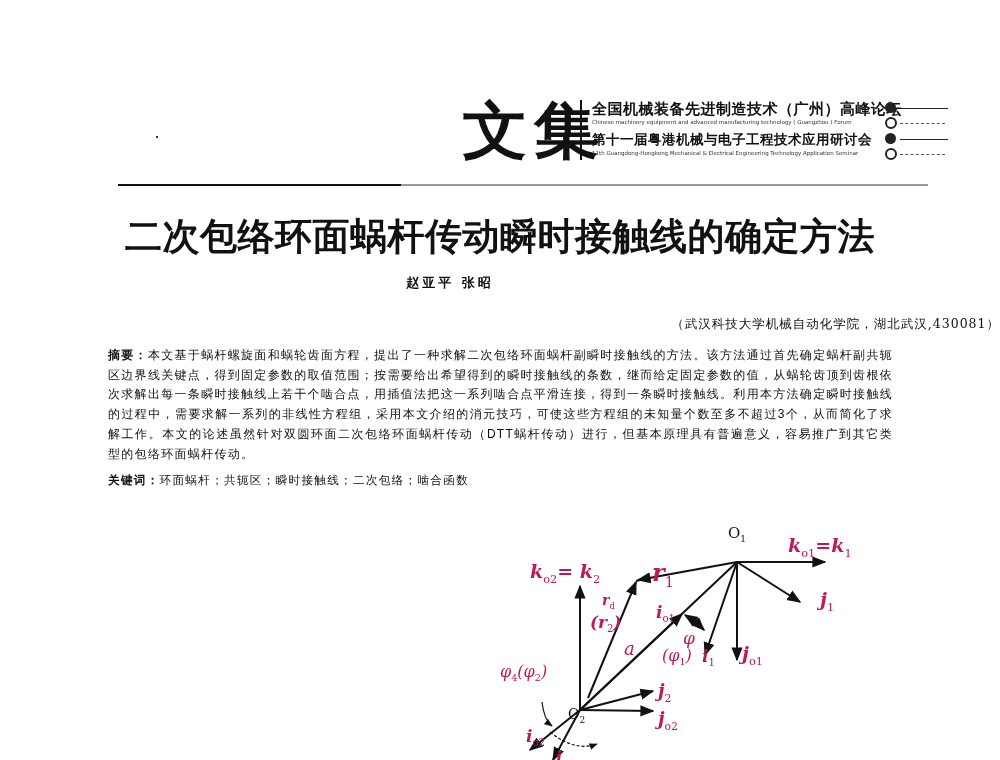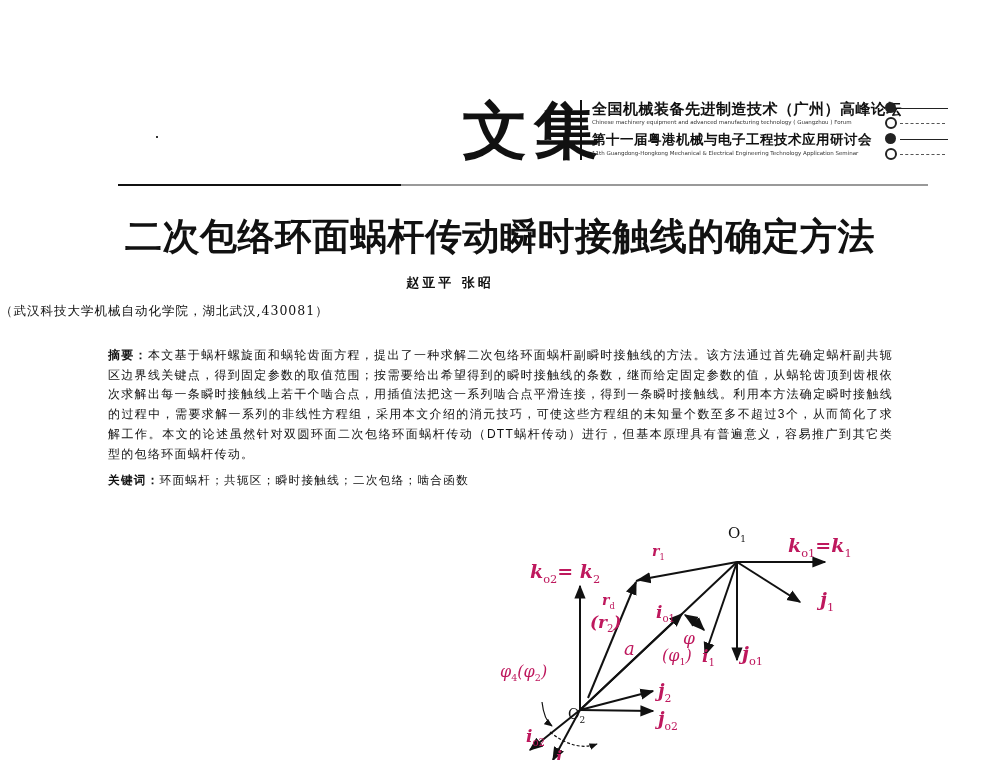--- a/index.html
+++ b/index.html
@@ -16,21 +16,21 @@
   .hdr-badge { width: 11px; height: 11px; border-radius: 50%; background: #222; left: 885px; }
   .hdr-badge.light { background: #fff; border: 2px solid #222; width: 8px; height: 8px; }
   .hdr-rule { left: 900px; height: 1px; background: #222; }
   .hdr-rule.dashed { background: none; border-top: 1px dashed #555; height: 0; }
   .top-rule { left: 118px; top: 184px; width: 810px; height: 2px; background: linear-gradient(90deg, #111 0 35%, #999 35% 100%); }
   .dot { left: 156px; top: 136px; width: 2px; height: 2px; background: #333; }
 
   
   .title { left: 0; width: 1000px; top: 212px; text-align: center; font-size: 37px; font-family: "DejaVu Serif", serif; font-weight: bold; letter-spacing: 0.5px; }
   .authors { left: 0; width: 900px; top: 274px; text-align: center; font-size: 13px; font-weight: bold; font-family: "DejaVu Serif", serif; letter-spacing: 3px; }
-  .affil { left: 0; width: 1000px; top: 303px; text-align: left; font-size: 12.5px; font-family: "DejaVu Serif", serif; letter-spacing: 1px; }
+  .affil { left: 0; width: 1000px; top: 316px; text-align: right; font-size: 12.5px; font-family: "DejaVu Serif", serif; letter-spacing: 1px; }
 
   
   .abstract { left: 108px; top: 346px; width: 785px; font-size: 12px; line-height: 19.7px; font-family: Liberation Sans, sans-serif; text-align: justify; letter-spacing: 1.3px; }
   .abstract b { font-weight: bold; }
   .keywords { left: 108px; top: 473px; font-size: 11.6px; font-family: "DejaVu Sans", sans-serif; letter-spacing: 1.3px; }
 
   
   .body-col { left: 108px; top: 520px; width: 360px; font-size: 14.3px; line-height: 25.5px; font-family: "DejaVu Serif", serif; text-align: justify; }
   .body-col p { margin: 0; text-indent: 2em; }
   .body-col sup { font-size: 8px; }
@@ -118,21 +118,21 @@
       <path d="M52 182 Q54 200 62 206" stroke-width="1.2" marker-end="url(#ah)"></path>
       <path d="M60 212 Q85 232 107 224" stroke-width="1.2" stroke-dasharray="3,2" marker-end="url(#ah)"></path>
     </g>
   </svg>
 
   <span class="lbl-plain" style="left:238px;top:4px;font-size:15px"><span>O</span><sub style="font-size:9px">1</sub></span>
   <span class="lbl" style="left:298px;top:14px;font-size:19px"><span>k</span><sub>o1</sub><span>=k</span><sub>1</sub></span>
   <span class="lbl" style="left:330px;top:68px;font-size:19px"><span>j</span><sub>1</sub></span>
   <span class="lbl" style="left:252px;top:122px;font-size:19px"><span>j</span><sub>o1</sub></span>
   <span class="lbl" style="left:212px;top:126px;font-size:17px"><span>i</span><sub>1</sub></span>
-  <span class="lbl" style="left:162px;top:23px;font-size:14px"><span>r</span><sub>1</sub></span>
+  <span class="lbl" style="left:162px;top:38px;font-size:24px"><span>r</span><sub>1</sub></span>
   <span class="lbl" style="left:40px;top:40px;font-size:19px"><span>k</span><sub>o2</sub><span>= k</span><sub>2</sub></span>
   <span class="lbl" style="left:112px;top:72px;font-size:14px"><span>r</span><sub>d</sub></span>
   <span class="lbl" style="left:100px;top:92px;font-size:17px"><span>(r</span><sub>2</sub><span>)</span></span>
   <span class="lbl" style="left:166px;top:82px;font-size:17px"><span>i</span><sub>o1</sub></span>
   <span class="lbl" style="left:134px;top:118px;font-size:18px;font-weight:normal">a</span>
   <span class="lbl" style="left:193px;top:108px;font-size:17px;font-weight:normal">φ</span>
   <span class="lbl" style="left:172px;top:126px;font-size:16px;font-weight:normal"><span>(φ</span><sub>1</sub><span>)</span></span>
   <span class="lbl" style="left:168px;top:160px;font-size:18px"><span>j</span><sub>2</sub></span>
   <span class="lbl" style="left:168px;top:188px;font-size:18px"><span>j</span><sub>o2</sub></span>
   <span class="lbl-plain" style="left:78px;top:186px;font-size:14px"><span>O</span><sub style="font-size:9px">2</sub></span>

